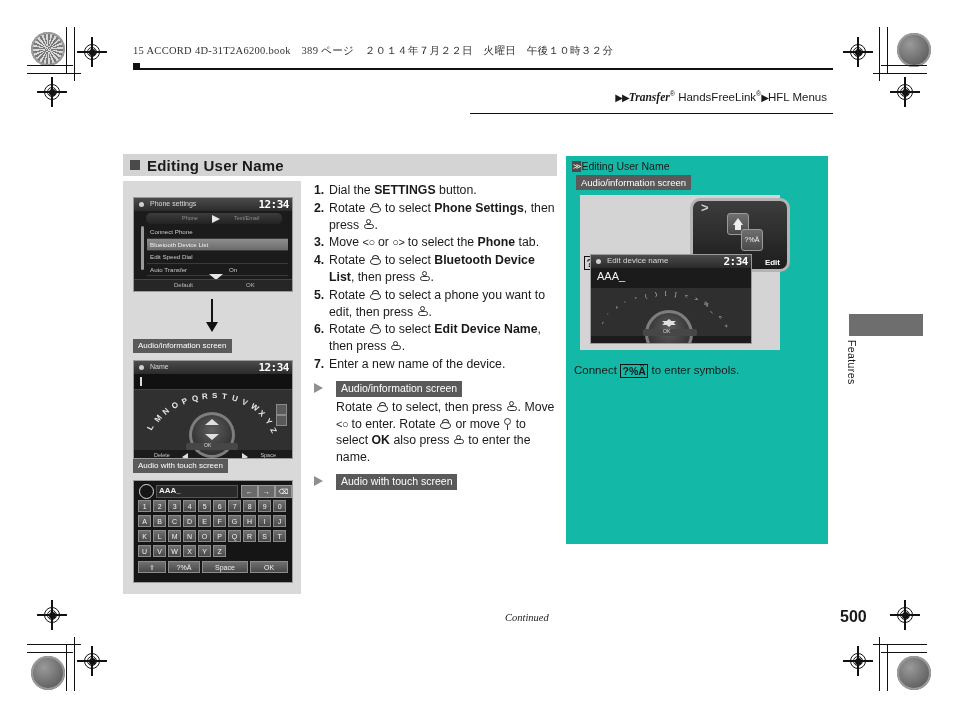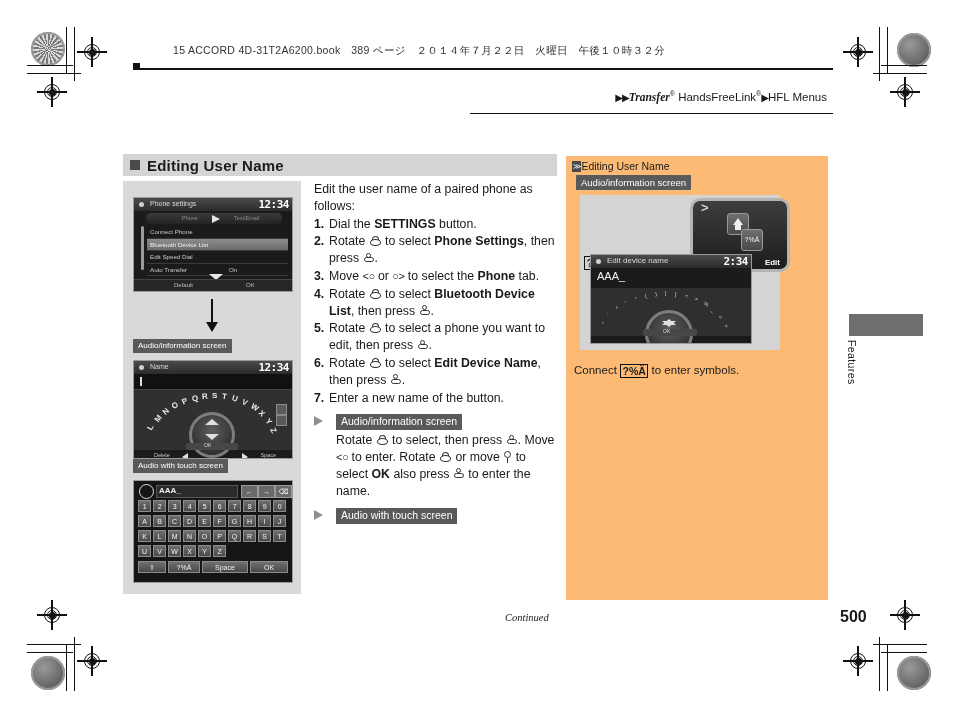--- a/index.html
+++ b/index.html
@@ -20,21 +20,21 @@
 
   .rosette{position:absolute;width:34px;height:34px;border-radius:50%;
     background:repeating-conic-gradient(#7a7a7a 0 9deg,#d8d8d8 9deg 18deg);
     box-shadow:inset 0 0 0 2px #9a9a9a;}
   .rosette.flat{background:radial-gradient(circle at 38% 34%,#9a9a9a,#5d5d5d 75%);}
 
   .cropline{position:absolute;background:#111;}
 
   
   .bookline{position:absolute;left:133px;top:44px;font-size:10.5px;color:#333;
-     letter-spacing:.3px;font-family:Liberation Sans, sans-serif;white-space:nowrap;margin-left:40px;}
+     letter-spacing:.3px;font-family:Liberation Serif, serif;white-space:nowrap;}
   .headrule{position:absolute;left:133px;top:68px;width:700px;height:1.5px;background:#111;}
   .headrule2{position:absolute;left:133px;top:63px;width:7px;height:6px;background:#111;}
 
   .bcrumb{position:absolute;right:127px;top:90px;font-size:11.5px;white-space:nowrap;}
   .bcrumb .tri{font-size:10px;letter-spacing:-1px;}
   .bcrumb i{font-style:italic;font-family:"Liberation Serif","DejaVu Serif",serif;font-weight:bold;}
   .bcrumb sup{font-size:7px;vertical-align:super;}
   .bcrumb-rule{position:absolute;left:470px;top:113px;width:363px;height:1.3px;background:#111;}
 
   
@@ -145,21 +145,21 @@
      border:1.3px solid #333;border-radius:3px;box-sizing:border-box;}
   .gpress:after{content:"";position:absolute;left:3.5px;top:0.5px;width:5px;height:5px;
      border:1.3px solid #333;border-radius:50%;box-sizing:border-box;}
   .gleft,.gright{display:inline-block;font-size:11px;letter-spacing:-.5px;}
   .gdown{display:inline-block;width:9px;height:12px;vertical-align:-2px;position:relative;}
   .gdown:before{content:"";position:absolute;left:1px;top:0;width:7px;height:7px;
      border:1.3px solid #333;border-radius:50%;box-sizing:border-box;}
   .gdown:after{content:"";position:absolute;left:3.7px;top:7px;width:1.3px;height:5px;background:#333;}
 
   
-  .sidepanel{position:absolute;left:566px;top:156px;width:262px;height:444px;background:#fdba74;}
+  .sidepanel{position:absolute;left:566px;top:156px;width:262px;height:388px;background:#14b8a6;}
   .sp-head{position:absolute;left:6px;top:4px;font-size:10.5px;}
   .sp-head .mk{display:inline-block;background:#4a4a4a;color:#fff;font-size:8px;padding:0 1px;
      line-height:11px;vertical-align:1px;letter-spacing:-1px;}
   .sp-tag{position:absolute;left:10px;top:19px;background:#5a5a5a;color:#fff;font-size:9.5px;
      padding:1.5px 5px 2px 5px;}
   .sp-fig{position:absolute;left:14px;top:39px;width:200px;height:155px;background:#d4d4d4;}
   .sp-note{position:absolute;left:8px;top:208px;font-size:11.5px;}
   .symbox{display:inline-block;border:1.3px solid #111;padding:0 1.5px;font-size:10.5px;
      font-weight:bold;line-height:12px;vertical-align:-1px;}
 
@@ -436,21 +436,20 @@
     <div class="krow" style="top:80px">
       <div class="wkey" style="left:0px;width:28px">⇧</div>
       <div class="wkey" style="left:30px;width:32px">?%Ä</div>
       <div class="wkey" style="left:64px;width:46px">Space</div>
       <div class="wkey" style="left:112px;width:38px">OK</div>
     </div>
   </div>
 </div>
 
 <div class="body">
-  <p>Edit the user name of a paired phone as follows:</p>
 
   <div class="numrow">
     <span class="n">1.</span>
     <span>Dial the </span><b>SETTINGS</b><span> button.</span>
   </div>
 
   <div class="numrow">
     <span class="n">2.</span>
     <span>Rotate </span><span class="gknob"></span><span> to select </span><b>Phone Settings</b><span>, then press </span><span class="gpress"></span>.
   </div>
@@ -470,21 +469,21 @@
     <span>Rotate </span><span class="gknob"></span><span> to select a phone you want to edit, then press </span><span class="gpress"></span>.
   </div>
 
   <div class="numrow">
     <span class="n">6.</span>
     <span>Rotate </span><span class="gknob"></span><span> to select </span><b>Edit Device Name</b><span>, then press </span><span class="gpress"></span>.
   </div>
 
   <div class="numrow">
     <span class="n">7.</span>
-    <span>Enter a new name of the button.</span>
+    <span>Enter a new name of the device.</span>
   </div>
 
   <div class="subblk">
     <div class="tri"></div>
     <span class="tag">Audio/information screen</span>
     <div style="margin-top:2px">
       <span>Rotate </span><span class="gknob"></span><span> to select, then press </span><span class="gpress"></span>.
       <span>Move </span><span class="gleft">&lt;○</span><span> to enter. Rotate </span><span class="gknob"></span><span> or move </span><span class="gdown"></span>
       <span>to select </span><b>OK</b><span> also press </span><span class="gpress"></span><span> to enter the name.</span>
     </div>

